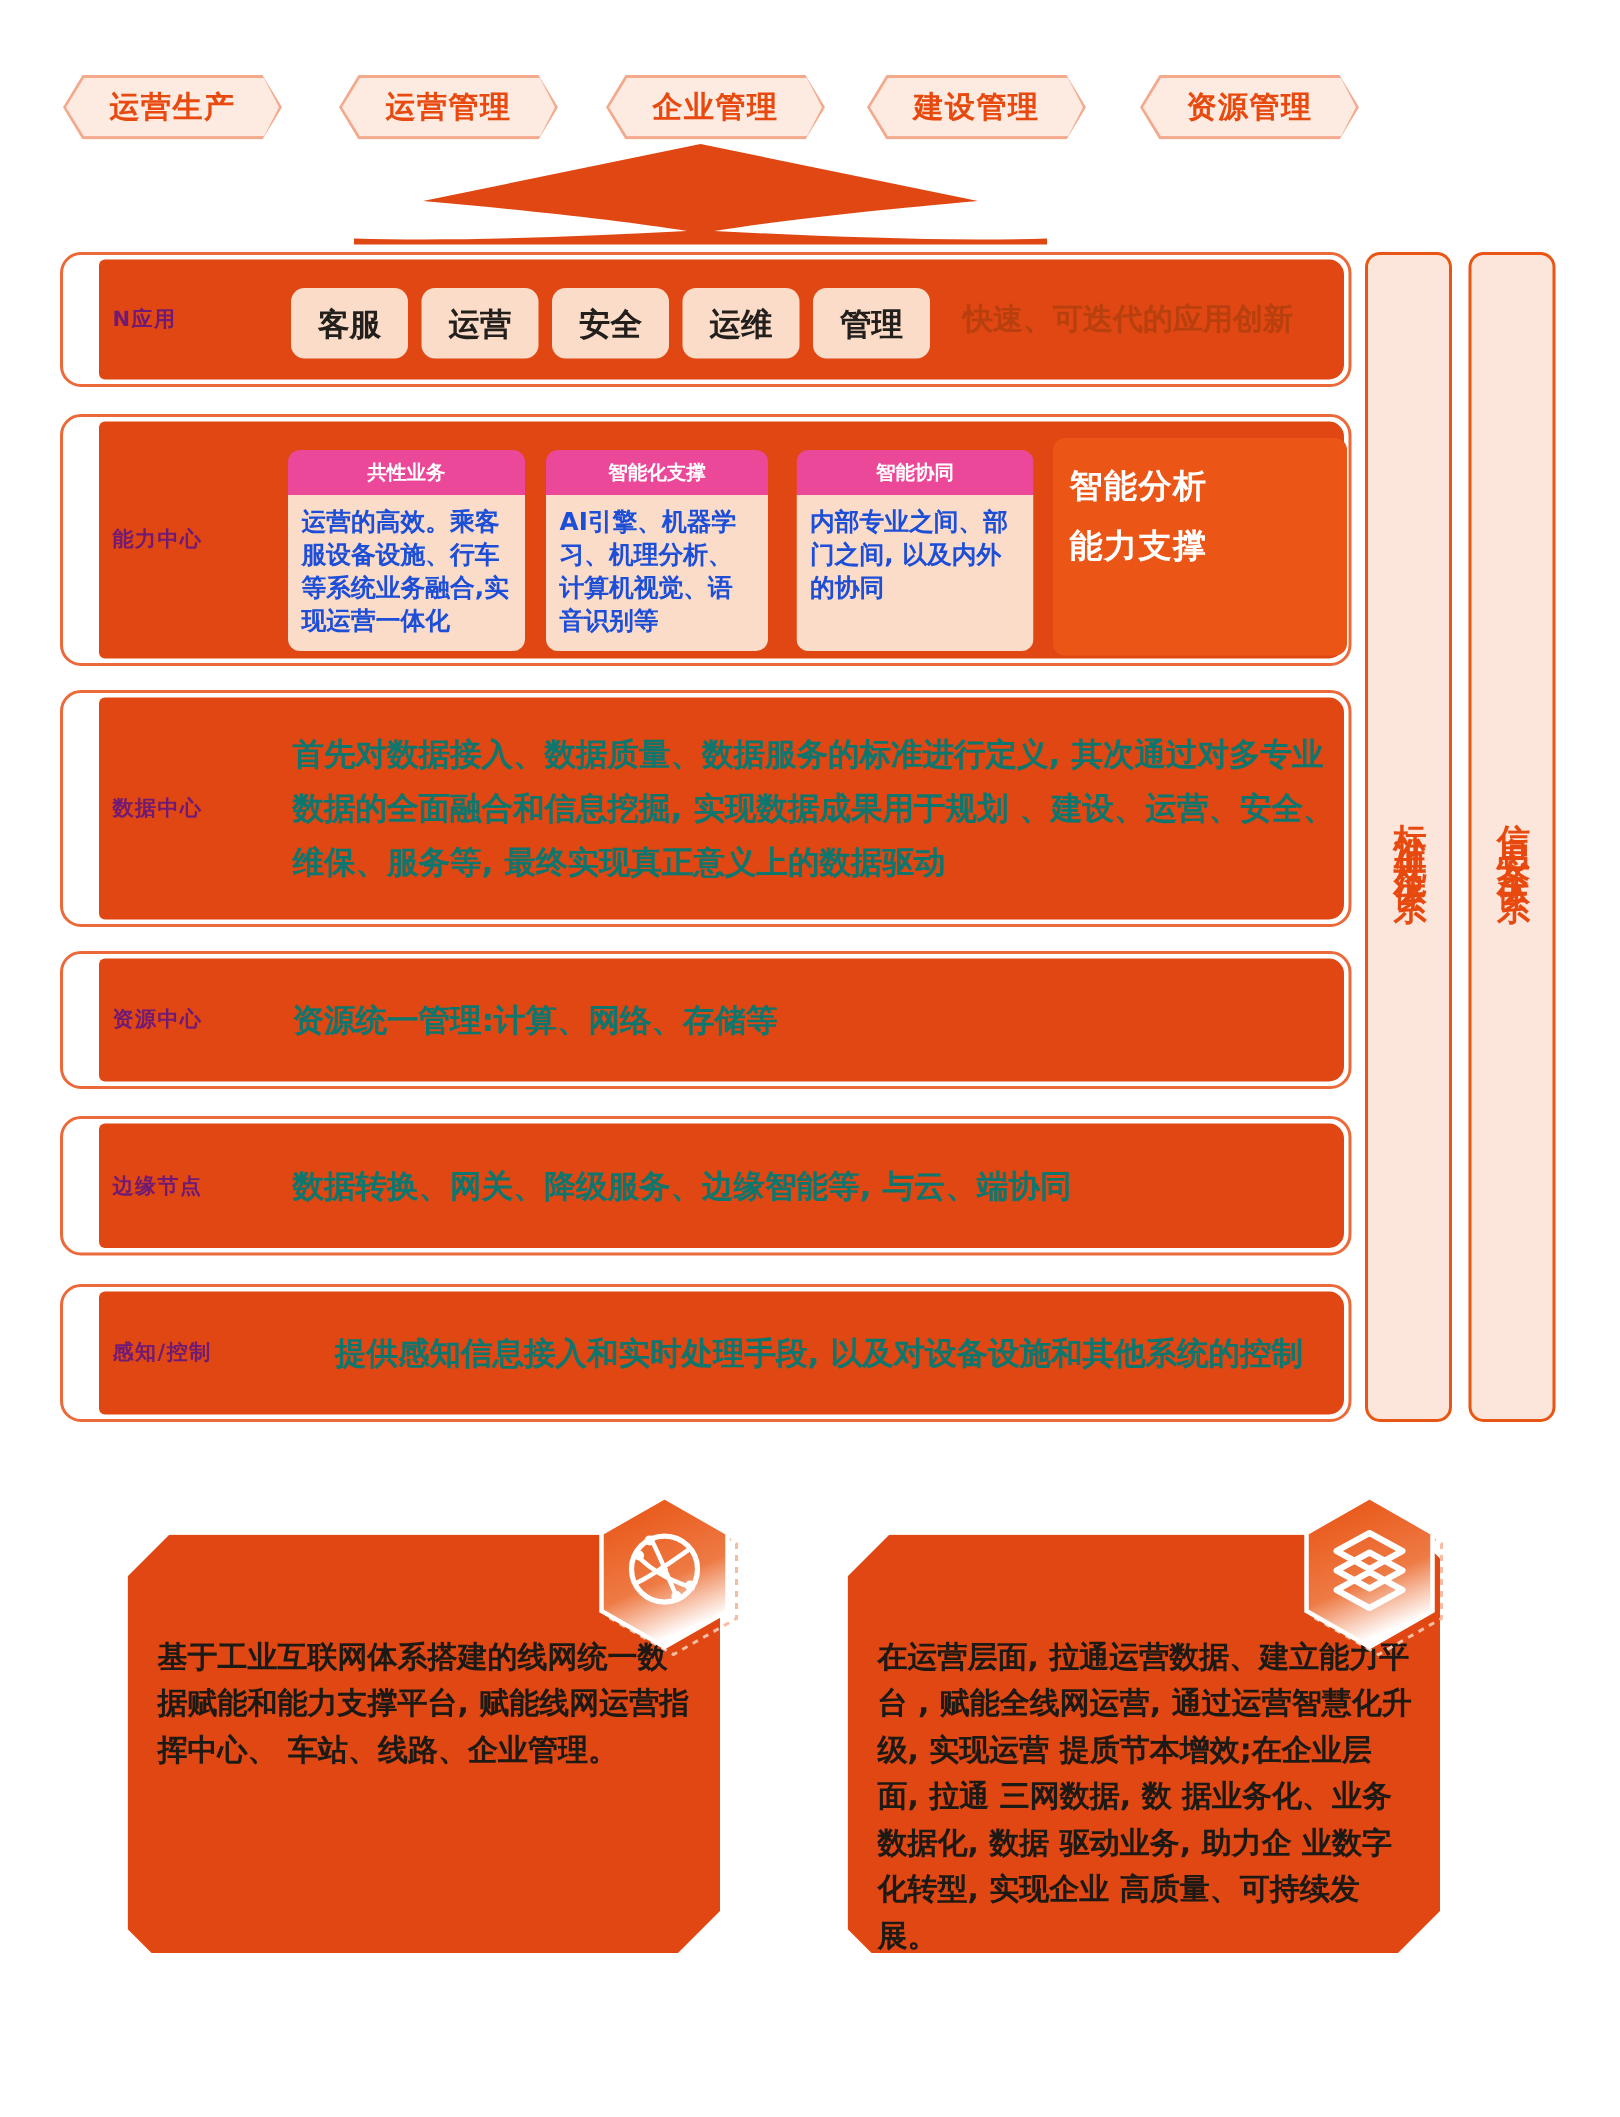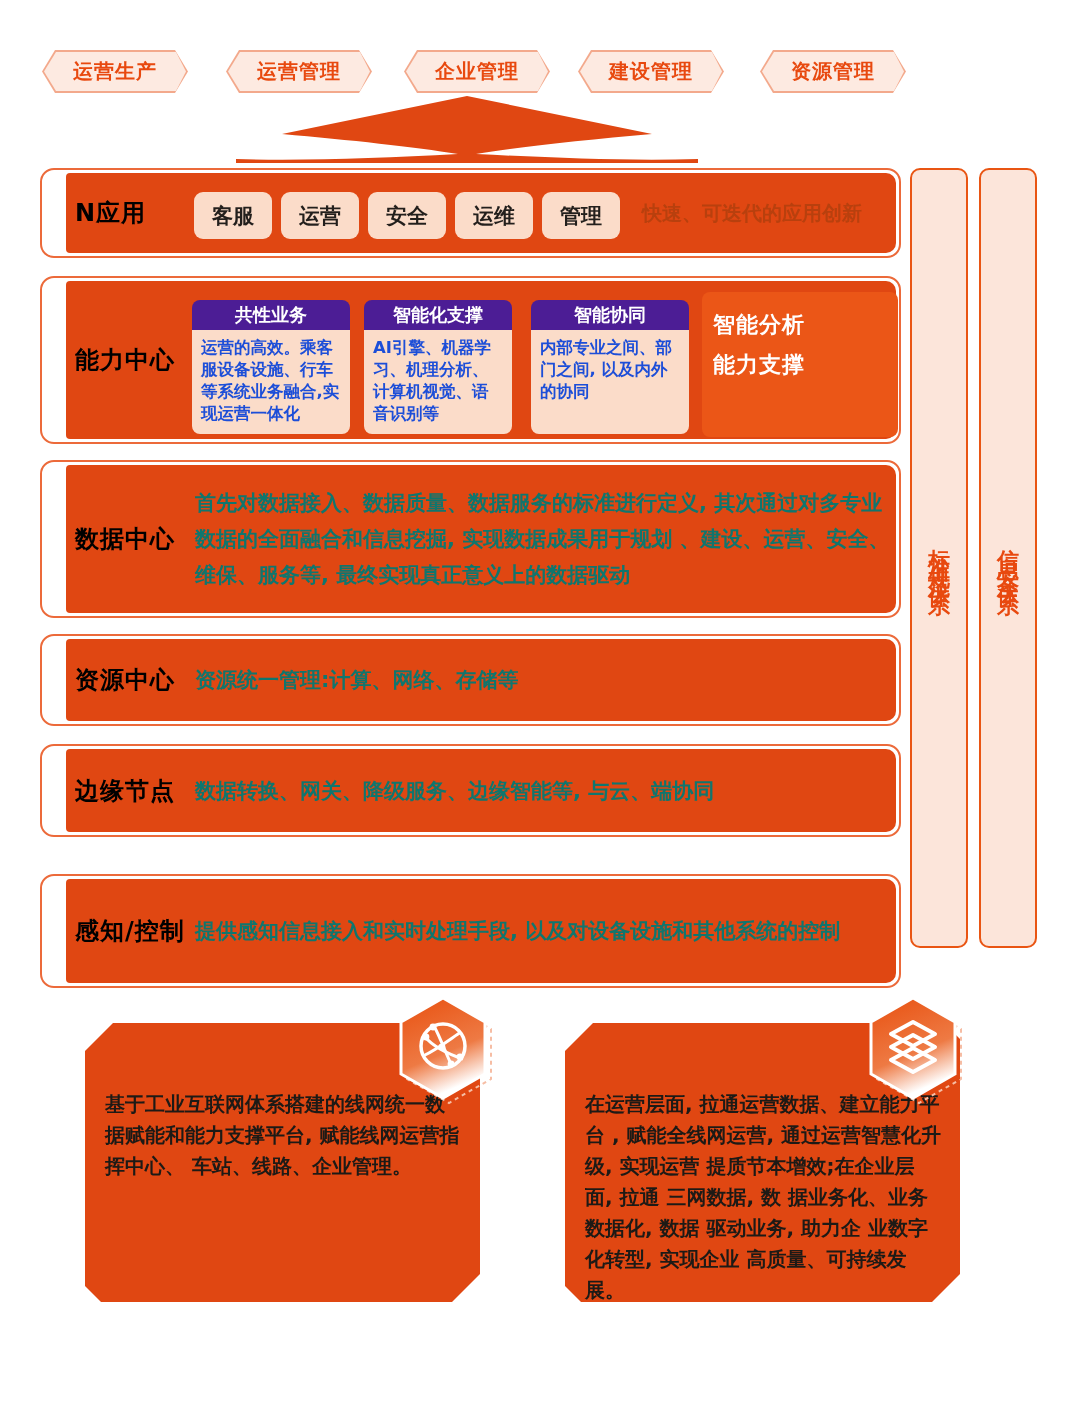--- a/index.html
+++ b/index.html
@@ -17,42 +17,42 @@
 
   
   .arrow-svg { position:absolute; left:230px; top:92px; }
 
   
   .layer { position:absolute; left:40px; width:861px; background:#ffffff;
     border:2px solid #ec6a3a; border-radius:14px; }
   .layer-fill { position:absolute; top:3px; right:3px; bottom:3px; left:24px;
     background:#e04712; border-radius:4px 10px 10px 4px; }
   .layer-label { position:absolute; left:33px; top:50%; transform:translateY(-50%);
-    color:#000000; font-size:24px; letter-spacing:1px; z-index:2; white-space:nowrap; }
+    color:#701a75; font-size:14px; letter-spacing:1px; z-index:2; white-space:nowrap; }
   .layer-note { position:absolute; left:600px; top:50%; transform:translateY(-50%);
     color:#b8400e; font-size:20px; z-index:2; white-space:nowrap; }
   .layer-body { position:absolute; color:#0f766e; font-size:21px; line-height:36px; z-index:2; }
   .layer-body.vcenter { top:50%; transform:translateY(-50%); }
 
   #layer-apps     { top:168px; height:90px; }
   #layer-cap      { top:276px; height:168px; }
   #layer-data     { top:460px; height:158px; }
   #layer-resource { top:634px; height:92px; }
   #layer-edge     { top:744px; height:93px; }
-  #layer-sense    { top:874px; height:114px; }
+  #layer-sense    { top:856px; height:92px; }
 
   
   .chip-row { position:absolute; left:152px; top:22px; display:flex; gap:9px; z-index:2; }
   .chip { width:78px; height:47px; background:#fbdcc9; border-radius:9px;
     display:flex; align-items:center; justify-content:center;
     color:#231f1c; font-size:21px; }
 
   
   .card { position:absolute; top:22px; height:134px; z-index:2; border-radius:8px; overflow:hidden; }
-  .card-title { height:30px; background:#4c1d95; color:#ffffff; font-size:18px;
+  .card-title { height:30px; background:#ec4899; color:#ffffff; font-size:13px;
     display:flex; align-items:center; justify-content:center; }
   .card-body { height:104px; background:#fbdcc9; color:#1d4ed8; font-size:16.5px;
     line-height:22px; padding:7px 9px; }
   #card-0 { left:150px; width:158px; }
   #card-1 { left:322px; width:148px; }
   #card-2 { left:489px; width:158px; }
   .highlight-box { position:absolute; left:660px; top:14px; width:196px; height:145px;
     background:#eb5617; border-radius:8px; z-index:2; color:#ffffff; font-size:22px;
     line-height:40px; padding:13px 0 0 11px; letter-spacing:1px; }
 
@@ -160,21 +160,21 @@
 
   <div class="layer" id="layer-edge">
     <div class="layer-fill"></div>
     <div class="layer-label">边缘节点</div>
     <div class="layer-body vcenter" style="left:153px; width:702px;">数据转换、网关、降级服务、边缘智能等, 与云、端协同</div>
   </div>
 
   <div class="layer" id="layer-sense">
     <div class="layer-fill"></div>
     <div class="layer-label">感知/控制</div>
-    <div class="layer-body vcenter" style="left:153px; width:702px;">提供感知信息接入和实时处理手段, 以及对设备设施和其他系统的控制</div>
+    <div class="layer-body vcenter" style="left:153px; width:702px;text-align:center;">提供感知信息接入和实时处理手段, 以及对设备设施和其他系统的控制</div>
   </div>
 
   <div class="side-bar" id="side-0">
     <span>标准规范体系</span>
   </div>
   <div class="side-bar" id="side-1">
     <span>信息安全体系</span>
   </div>
 
   <div class="bottom-box" id="bbox-1">

